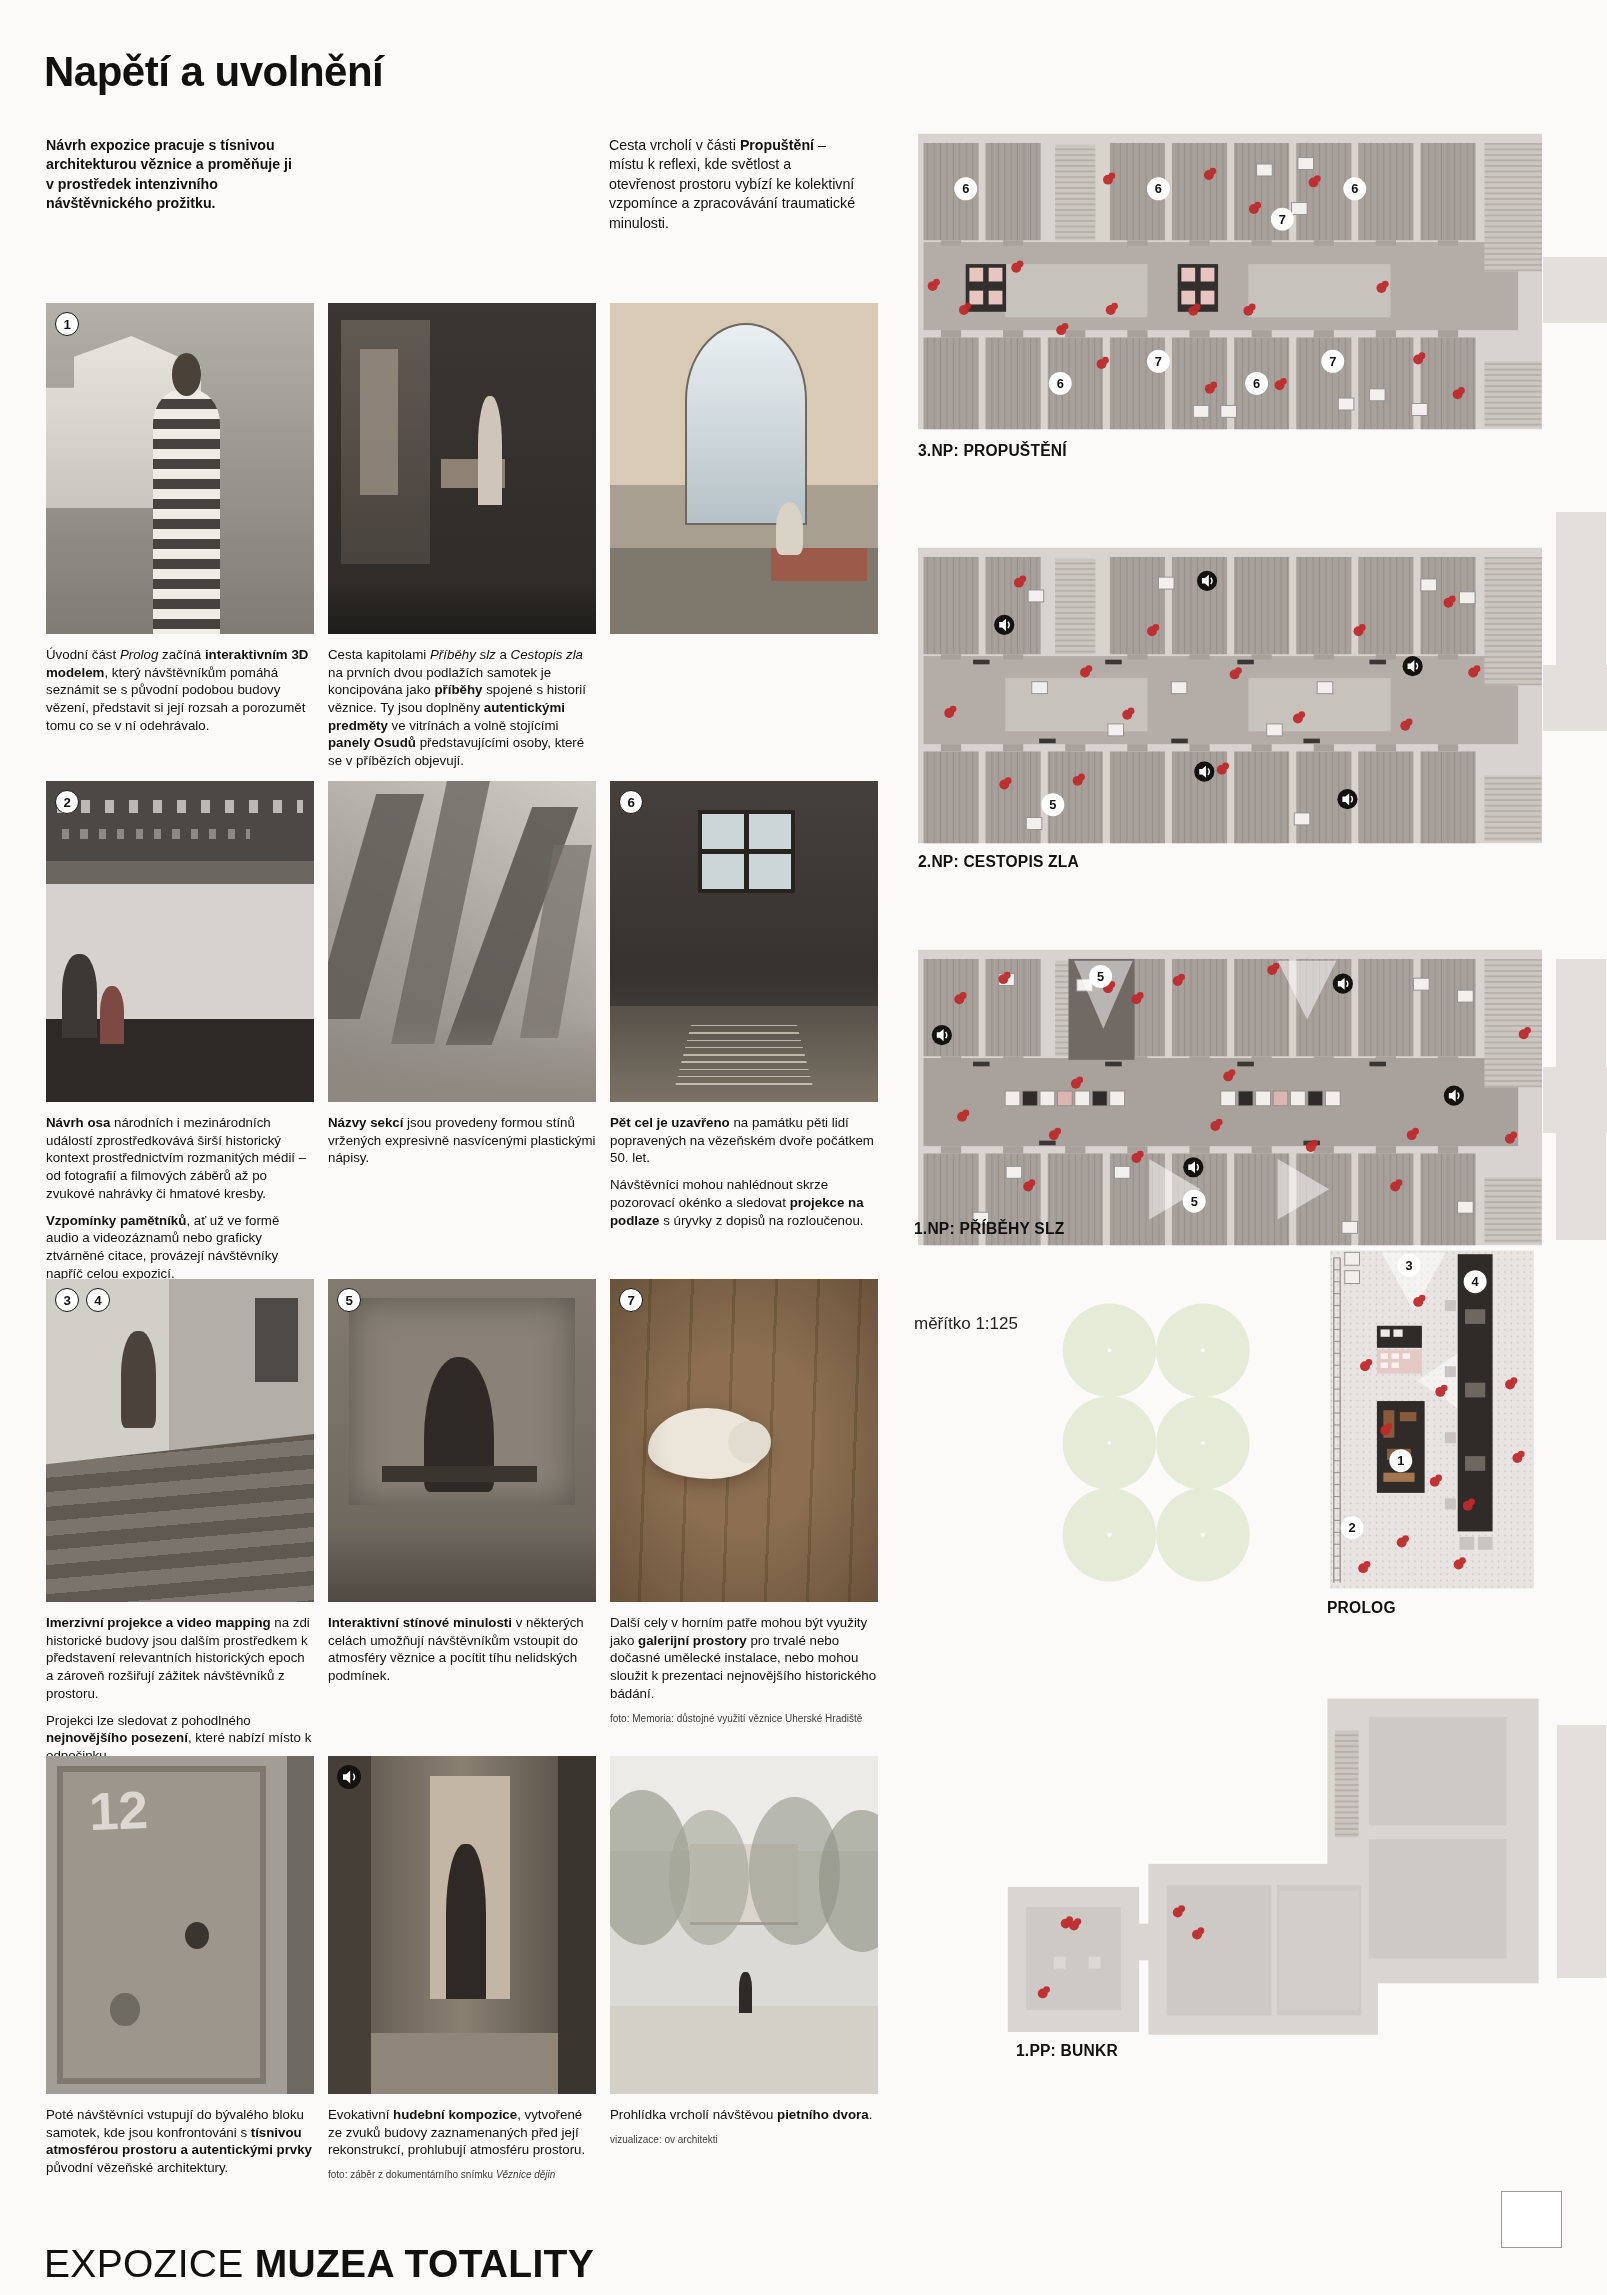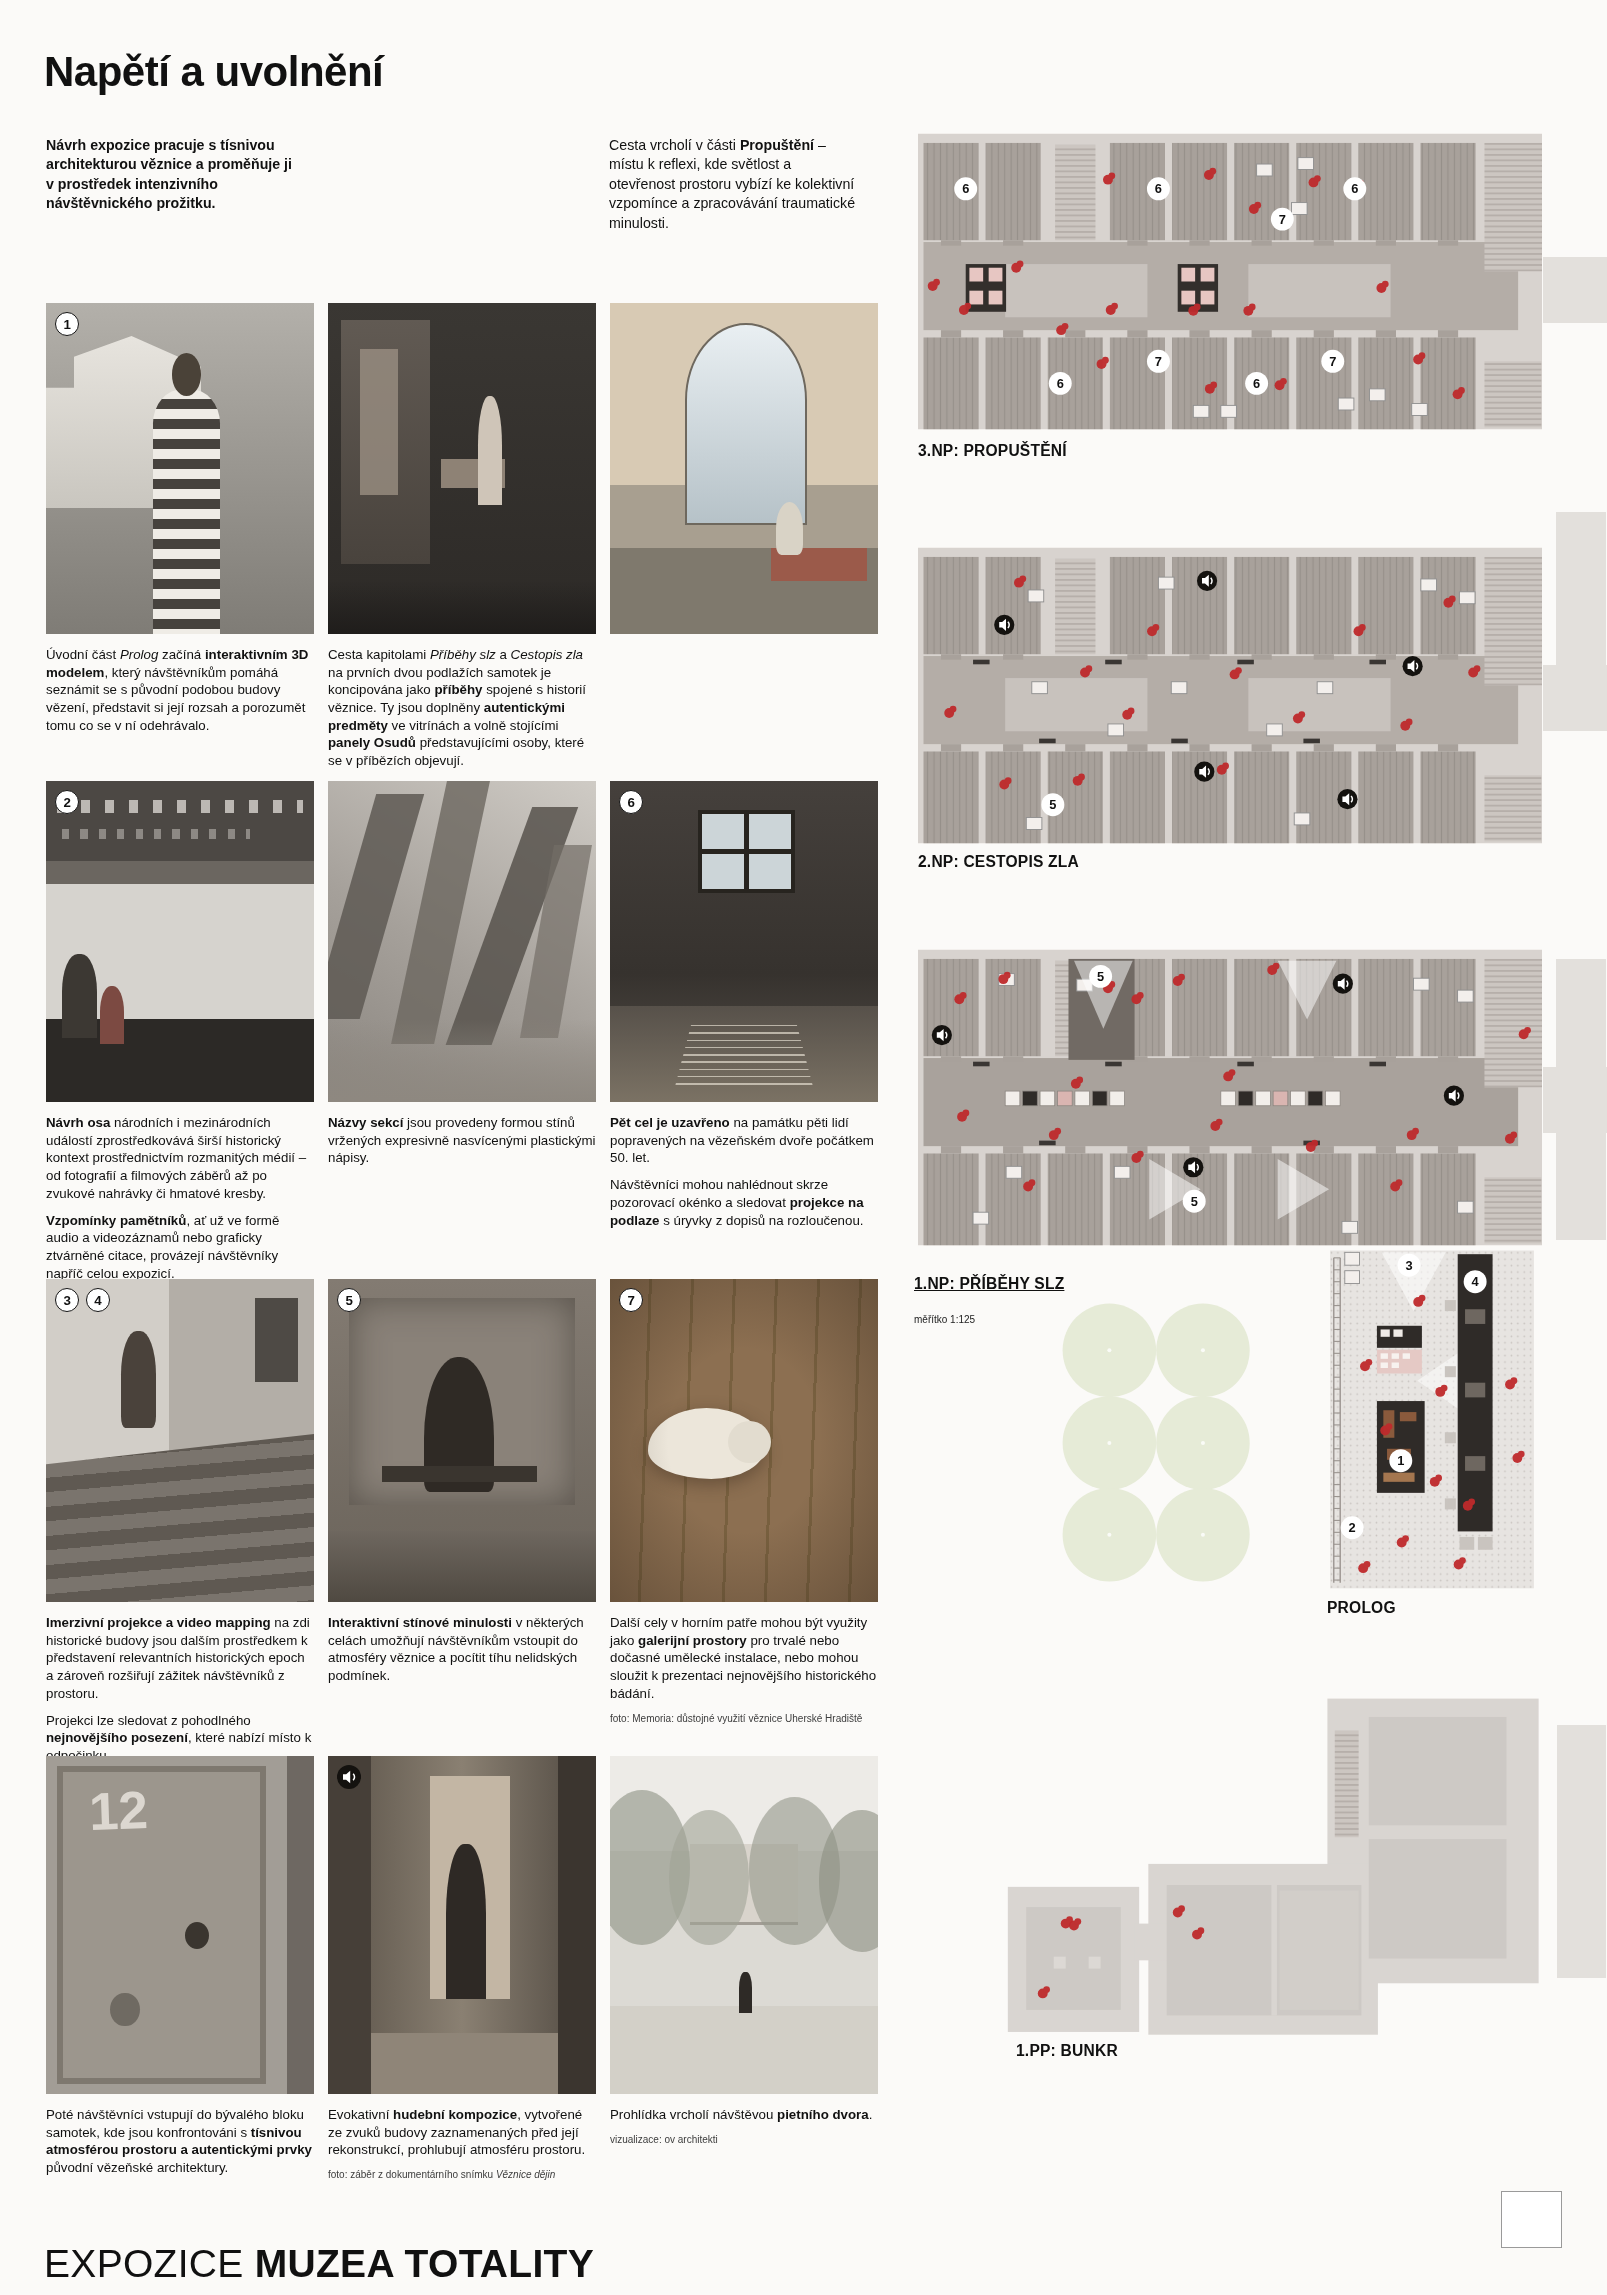--- a/index.html
+++ b/index.html
@@ -16,21 +16,21 @@
   .ov{position:absolute}
   .badge{position:absolute;top:9.2px;width:24px;height:24px;border-radius:50%;background:#fff;
     border:1.4px solid #141414;display:flex;align-items:center;justify-content:center;
     font-size:13.3px;font-weight:bold;color:#111;box-sizing:border-box}
   .audio-badge{position:absolute;top:9.2px;left:9.2px;width:24px;height:24px}
   .caption{margin-top:12px;font-size:13.3px;line-height:1.33}
   .caption p{margin:0 0 9.2px 0}
   .credit{font-size:10px;color:#3d3d3d;margin-top:1.8px;line-height:1.3}
   .plan{position:absolute}
   .plan-label{position:absolute;font-size:15.6px;font-weight:bold;letter-spacing:0.2px;white-space:nowrap}
-  .scale-note{position:absolute;font-size:10px;color:#222}
+  .scale-note{position:absolute;font-size:17px;color:#222}
   .footer-title{position:absolute;left:44px;top:2242px;font-size:39px;letter-spacing:0.3px;font-weight:normal}
   .footer-title b{font-weight:bold}
   .logo-box{position:absolute;left:1501px;top:2191px;width:59px;height:55px;background:#fff;border:1.4px solid #9a9a9a}
   .ext{position:absolute;background:#e3e0dc}
   .door-number{position:absolute;left:16%;top:7%;font-size:53px;font-weight:bold;color:#e3dfd8;opacity:.9;transform:rotate(-2deg)}
 </style>
 </head>
 <body>
 
 <div id="poster">
@@ -857,21 +857,21 @@
             <circle cx="187" cy="238" r="5.4"></circle>
             <circle cx="191.2" cy="233.8" r="3.7"></circle>
           </g>
           <g fill="#bf2a2c" opacity="0.95">
             <circle cx="208" cy="262" r="5.4"></circle>
             <circle cx="212.2" cy="257.8" r="3.7"></circle>
           </g>
         </svg></div>
       <div class="plan-label" style="left: 918px; top: 442px;">3.NP: PROPUŠTĚNÍ</div>
       <div class="plan-label" style="left: 918px; top: 853px;">2.NP: CESTOPIS ZLA</div>
-      <div class="plan-label" style="left: 914px; top: 1275px; text-decoration: underline;">1.NP: PŘÍBĚHY SLZ</div>
+      <div class="plan-label" style="left: 914px; top: 1220px;">1.NP: PŘÍBĚHY SLZ</div>
       <div class="plan-label" style="left: 1327px; top: 1599px;">PROLOG</div>
       <div class="plan-label" style="left: 1016px; top: 2042px;">1.PP: BUNKR</div>
       <div class="scale-note" style="left: 914px; top: 1314px;">měřítko 1:125</div>
       <div class="ext" style="left: 1543px; top: 257px; width: 64px; height: 66px;"></div>
       <div class="ext" style="left: 1556px; top: 512px; width: 50px; height: 174px;"></div>
       <div class="ext" style="left: 1543px; top: 665px; width: 64px; height: 66px;"></div>
       <div class="ext" style="left: 1556px; top: 959px; width: 50px; height: 281px;"></div>
       <div class="ext" style="left: 1543px; top: 1067px; width: 64px; height: 66px;"></div>
       <div class="ext" style="left: 1557px; top: 1725px; width: 49px; height: 253px;"></div>
     </div>

